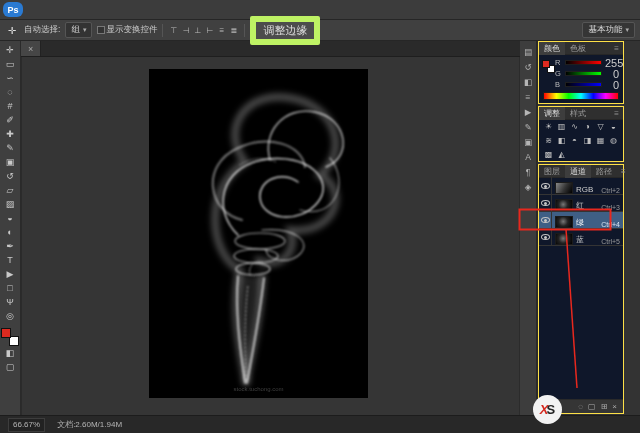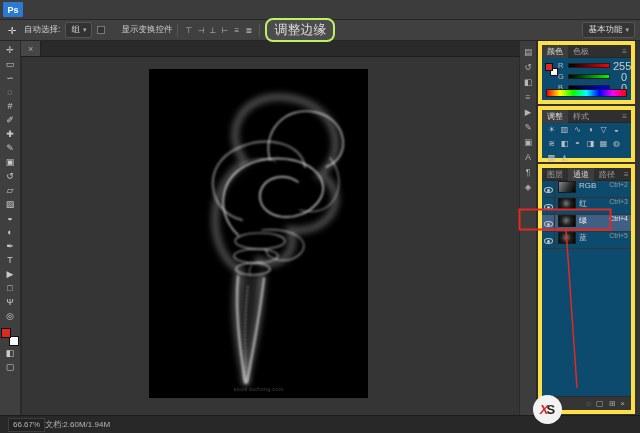--- a/index.html
+++ b/index.html
@@ -4,39 +4,39 @@
 <style>
   *{box-sizing:border-box;margin:0;padding:0}
   html,body{background:#1d1d1d}
   .app{position:relative;width:640px;height:433px;background:#2b2b2b;overflow:hidden;
        font-family:"Liberation Sans","DejaVu Sans",sans-serif;color:#ccc;font-size:9px;cursor:default}
 
   
   .menubar{position:absolute;left:0;top:0;right:0;height:20px;background:#3c3c3c;
            border-bottom:1px solid #262626;display:flex;align-items:center;z-index:10}
   .ps-logo{width:20px;height:15px;margin:0 6px 0 3px;background:#2a7ad2;color:#fff;font-size:9px;
-           font-weight:bold;display:flex;align-items:center;justify-content:center;border-radius:1px}
+           font-weight:bold;display:flex;align-items:center;justify-content:center;border-radius:6px}
   .menus{display:flex;align-items:center}
   .menu-item{padding:0 5px;font-size:8.5px;color:#d6d6d6;white-space:nowrap}
 
   
   .optionsbar{position:absolute;left:0;top:20px;right:0;height:21px;background:#404040;
               border-bottom:1px solid #262626;display:flex;align-items:center;padding:0 5px;gap:5px;
               z-index:10;font-size:8.5px}
   .tool-cur{color:#ddd;font-size:10px;width:14px;text-align:center}
   .opt-dd{display:inline-flex;align-items:center;gap:3px;background:#333;border:1px solid #555;
           border-radius:2px;padding:1px 5px;color:#ddd;white-space:nowrap}
   .caret{font-size:7px;color:#aaa}
-  .opt-check{display:inline-flex;align-items:center;gap:16px;color:#c8c8c8;white-space:nowrap}
+  .opt-check{display:inline-flex;align-items:center;gap:1px;color:#c8c8c8;white-space:nowrap}
   .cb{width:8px;height:8px;border:1px solid #777;background:#333;display:inline-block}
   .vdiv{width:1px;height:13px;background:#555}
   .align-icons{display:inline-flex;gap:1px}
   .ai{width:11px;height:13px;display:flex;align-items:center;justify-content:center;font-size:8px;color:#b9b9b9}
-  .opt-btn{background:#4c4c4c;border:2px solid #bef264;color:#ddd;font-size:13px;padding:1px 7px;
-           border-radius:8px;font-family:inherit;white-space:nowrap}
+  .opt-btn{background:#4c4c4c;border:6px solid #bef264;color:#ddd;font-size:11px;padding:1px 7px;
+           border-radius:2px;font-family:inherit;white-space:nowrap}
   .spacer{flex:1}
   .workspace{background:#353535}
 
   
   .tabbar{position:absolute;left:21px;top:41px;width:499px;height:16px;background:#2a2a2a;
           border-bottom:1px solid #1e1e1e;display:flex;z-index:5}
   .doctab{display:flex;align-items:center;gap:6px;background:#464646;color:#dcdcdc;font-size:7.5px;
           padding:0 7px;border-right:1px solid #222;white-space:nowrap}
   .tabclose{color:#aaa;font-size:9px}
 
@@ -57,21 +57,21 @@
 
   
   .dockstrip{position:absolute;left:520px;top:41px;width:17px;bottom:18px;background:#3d3d3d;
              border-right:1px solid #2a2a2a;display:flex;flex-direction:column;align-items:center;
              padding-top:3px;z-index:6}
   .dock-icon{width:17px;height:15px;display:flex;align-items:center;justify-content:center;
              font-size:8.5px;color:#b5b5b5}
 
   
   .panels{position:absolute;left:538px;top:41px;width:102px;bottom:18px;background:#333;z-index:6}
-  .panel{position:absolute;left:0;right:5px;background:#0c4a6e;border:4px solid #fde047}
+  .panel{position:absolute;left:0;right:16px;background:#0f172a;border:1px solid #fde047}
   #color-panel{top:0;height:63px}
   #adjust-panel{top:65px;height:56px}
   #channels-panel{top:123px;height:250px}
   .phead{height:13px;background:#2f2f2f;display:flex;align-items:center;font-size:8px;color:#9d9d9d;
          border-bottom:1px solid #262626}
   .ptab{padding:0 5px;height:13px;display:flex;align-items:center;white-space:nowrap}
   .ptab.active{background:#3d3d3d;color:#ddd}
   .pmenu{margin-left:auto;padding:0 4px;color:#8f8f8f;font-size:8px}
 
   .color-mini{position:absolute;left:3px;top:18px;width:13px;height:13px}
@@ -86,40 +86,40 @@
   #sl-b{background:linear-gradient(to right,#000,#00f)}
   .sl-val{width:14px;text-align:right;font-size:11px;color:#ccc}
   .spectrum{position:absolute;left:4px;right:4px;bottom:3px;height:8px;border:1px solid #1f1f1f;
             background:linear-gradient(to right,#f00,#ff0,#0f0,#0ff,#00f,#f0f,#f00)}
 
   .add-label{font-size:7.5px;color:#b5b5b5;padding:2px 5px 1px}
   .adj-grid{display:flex;flex-wrap:wrap;padding:0 3px;row-gap:1px}
   .adj-icon{width:13px;height:13px;display:flex;align-items:center;justify-content:center;
             font-size:8px;color:#c0c0c0;border:1px solid transparent}
 
-  .chan-row{display:flex;align-items:flex-start;height:17px;border-bottom:1px solid #343434;
+  .chan-row{display:flex;align-items:flex-end;height:17px;border-bottom:1px solid #343434;
             padding:0 3px 0 0;gap:3px;font-size:8px;color:#ccc}
   .chan-row.selected{background:#3f5f85;color:#fff}
   .eye-box{width:13px;height:17px;border-right:1px solid #333;display:flex;align-items:center;justify-content:center;flex:none}
   .eye{position:relative;width:9px;height:6px;border:1px solid #c5c5c5;border-radius:50%}
   .eye::after{content:"";position:absolute;left:2.5px;top:1px;width:3px;height:3px;border-radius:50%;background:#c5c5c5}
   .thumb{width:18px;height:12px;border:1px solid #1b1b1b;flex:none;
          background:linear-gradient(120deg,#888 0%,#333 55%,#000 100%)}
   .thumb.dark{background:radial-gradient(circle at 45% 45%,#777 0%,#222 45%,#000 100%)}
   .chan-name{flex:1}
   .chan-key{font-size:7px;color:#9a9a9a}
   .chan-row.selected .chan-key{color:#d8e4f2}
   .chan-footer{position:absolute;left:0;right:0;bottom:0;height:14px;border-top:1px solid #2a2a2a;
                background:#353535;display:flex;justify-content:flex-end;gap:5px;padding:0 6px;align-items:center}
   .cf-icon{font-size:8px;color:#aaa}
 
   
   .statusbar{position:absolute;left:0;bottom:0;right:0;height:18px;background:#282828;
              border-top:1px solid #1c1c1c;display:flex;align-items:center;font-size:8px;color:#b5b5b5;
-             padding:8px 8px;z-index:5}
+             padding:8px 8px;gap:12px;z-index:5}
   .zoom-field{border:1px solid #3d3d3d;background:#222;padding:0 4px;line-height:12px}
 
   
   .watermark{position:absolute;left:533px;top:387px;width:107px;height:44px;display:flex;
              align-items:center;gap:5px;z-index:40}
   .wm-logo{width:29px;height:29px;border-radius:50%;background:#f2f2f2;display:flex;align-items:center;
            justify-content:center;font-weight:bold;font-size:13px;flex:none}
   .wm-x{color:#d5281e;font-style:italic}
   .wm-s{color:#222;margin-left:-2px}
   .wm-text{display:flex;flex-direction:column;line-height:1.15}

